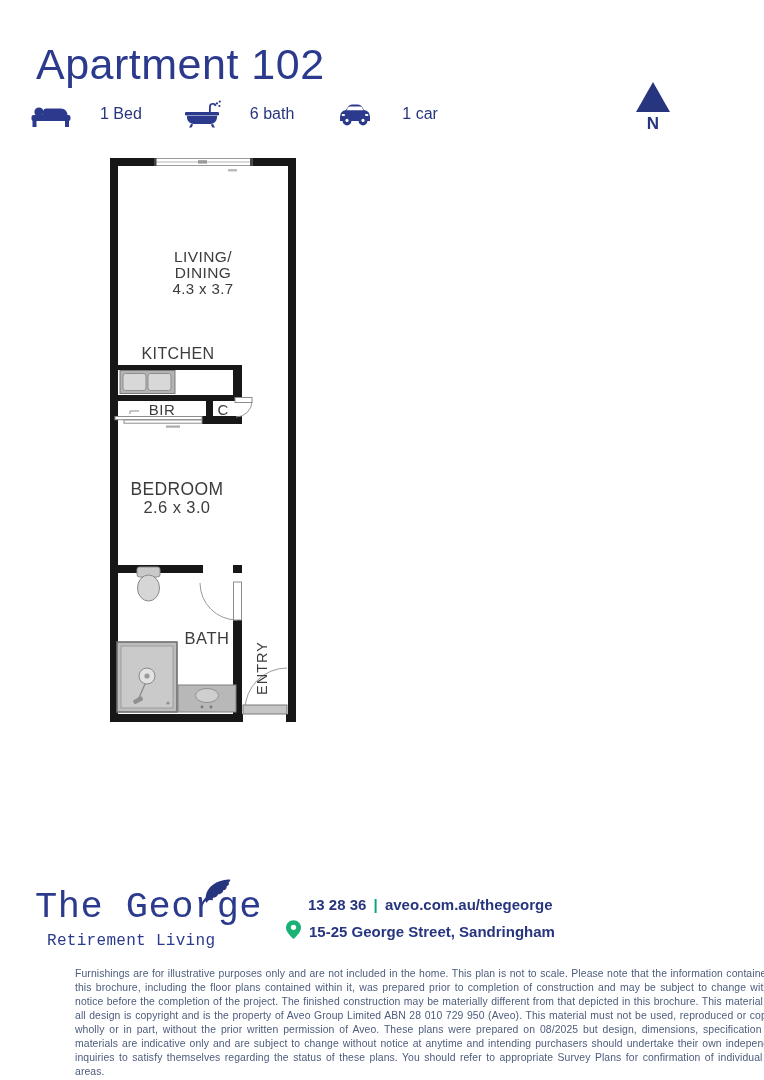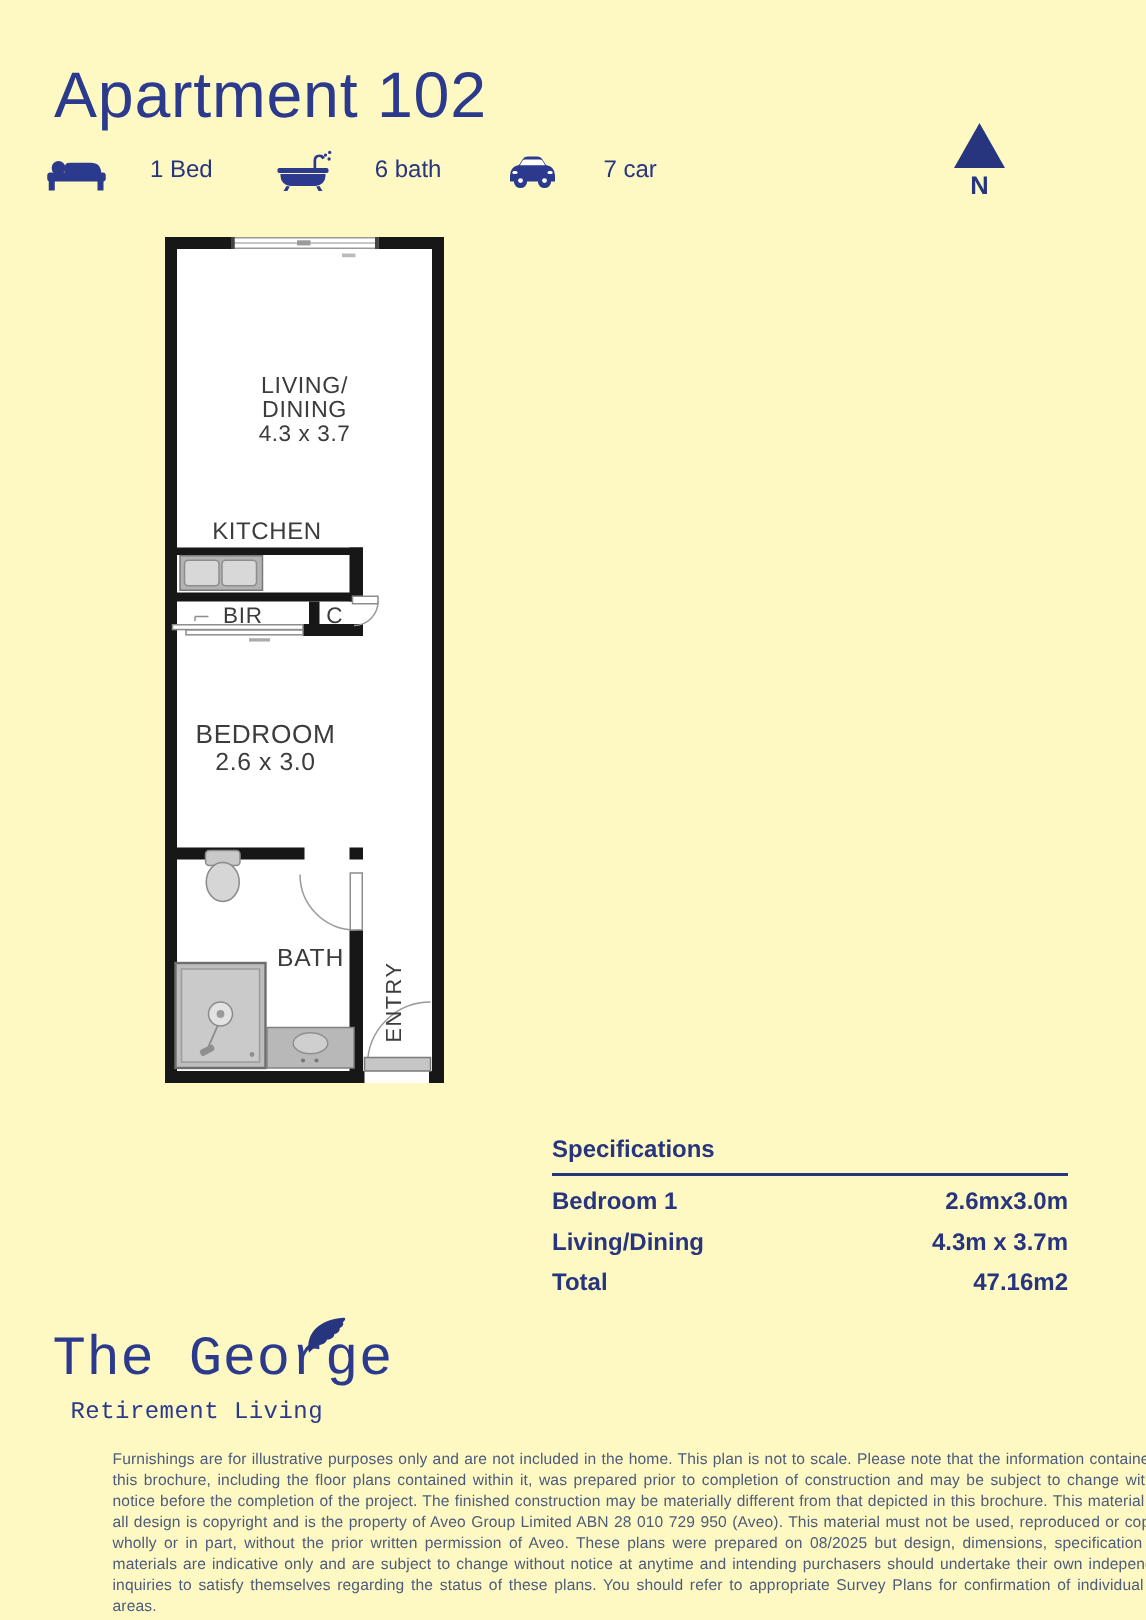--- a/index.html
+++ b/index.html
@@ -7,21 +7,21 @@
     --navy-deep:#27357f;
     --green:#19b274;
     --teal:#0ca183;
     --ink:#3c3c3c;
     --wall:#171717;
     --slate:#4d5c7c;
   }
   *{margin:0;padding:0;box-sizing:border-box;}
   body{background:#e8e8e8;font-family:"Liberation Sans",sans-serif;}
   .page{
-    position:relative;width:764px;height:1080px;background:#fef9c3;
+    position:relative;width:764px;height:1080px;background:#ffffff;
     margin:0 auto;overflow:hidden;
   }
   
   .title{
     position:absolute;left:36px;top:40px;
     font-size:43px;font-weight:normal;color:var(--navy);letter-spacing:.5px;
   }
   .features{
     position:absolute;left:30px;top:100px;display:flex;align-items:center;gap:14px;
   }
@@ -110,21 +110,21 @@
           </g>
           <path d="M14 5.4 h10 q1.4 0 2 1.2 l1.4 2.6 h-16.8 l1.4-2.6 q.6-1.2 2-1.2 z" fill="#ffffff"></path>
           <circle cx="11" cy="19.4" r="4" fill="#2b3a8c"></circle>
           <circle cx="11" cy="19.4" r="1.6" fill="#ffffff"></circle>
           <circle cx="27" cy="19.4" r="4" fill="#2b3a8c"></circle>
           <circle cx="27" cy="19.4" r="1.6" fill="#ffffff"></circle>
           <rect x="5.6" y="13" width="3.4" height="2" rx="1" fill="#ffffff"></rect>
           <rect x="29" y="13" width="3.4" height="2" rx="1" fill="#ffffff"></rect>
         </svg>
       </span>
-      <span class="feat-label">7 car</span>
+      <span class="feat-label">1 car</span>
     </span>
   </div>
 
   <div class="compass">
     <div class="compass-tri"></div>
     <div class="compass-n">N</div>
   </div>
 
   <div class="plan">
     <svg width="186" height="564" viewBox="0 0 186 564">
@@ -215,45 +215,46 @@
       <text x="68" y="201" font-size="16" text-anchor="middle" letter-spacing="0.4">KITCHEN</text>
       <text x="52" y="257" font-size="15" text-anchor="middle" letter-spacing="0.5">BIR</text>
       <text x="113" y="257" font-size="15" text-anchor="middle">C</text>
       <text x="67" y="337" font-size="17.5" text-anchor="middle" letter-spacing="0.4">BEDROOM</text>
       <text x="67" y="355" font-size="16.5" text-anchor="middle" letter-spacing="0.4">2.6 x 3.0</text>
       <text x="97" y="486" font-size="16.5" text-anchor="middle" letter-spacing="0.5">BATH</text>
       <text x="152" y="515" font-size="14.5" text-anchor="middle" letter-spacing="1" transform="rotate(-90 152 510)">ENTRY</text>
     </svg>
   </div>
 
-  <div class="specs">
-    <div class="specs-title">Specifications</div>
-    <div class="spec-row">
-      <span>Bedroom 1</span>
-      <span>2.6mx3.0m</span>
-    </div>
-    <div class="spec-row">
-      <span>Living/Dining</span>
-      <span>4.3m x 3.7m</span>
-    </div>
-    <div class="spec-row">
-      <span>Total</span>
-      <span>47.16m2</span>
-    </div>
-  </div>
 
   <div class="brand">
     <span class="brand-name">
       <span>The George</span>
       <span class="brand-leaf">
         <svg width="32" height="26" viewBox="0 0 32 26">
           <path d="M2 20 C 3 10, 11 2, 28 3 C 30 3.2, 29 5, 27 6 C 28 7, 27 9, 24.5 9.5 C 25 11, 23 13, 20.5 13 C 20.5 15, 17.5 16.5, 15 16 C 14.5 18, 11 19.5, 8 18.5 L 2 23 Z" fill="#27357f"></path>
         </svg>
       </span>
     </span>
     <div class="brand-tag">Retirement Living</div>
   </div>
 
+  <div class="contact">
+    <div class="contact-line1">
+      <span>13 28 36</span>
+      <span class="contact-sep">|</span>
+      <span>aveo.com.au/thegeorge</span>
+    </div>
+    <div class="contact-line2">
+      <span>
+        <svg width="15" height="19" viewBox="0 0 16 20">
+          <path d="M8 0 C3.6 0 0 3.6 0 8 c0 5.6 8 12 8 12 s8-6.4 8-12 C16 3.6 12.4 0 8 0 z" fill="#19b274"></path>
+          <circle cx="8" cy="7.6" r="2.8" fill="#ffffff"></circle>
+        </svg>
+      </span>
+      <span>15-25 George Street, Sandringham</span>
+    </div>
+  </div>
 
 
   <p class="disclaimer">Furnishings are for illustrative purposes only and are not included in the home. This plan is not to scale. Please note that the information contained in this brochure, including the floor plans contained within it, was prepared prior to completion of construction and may be subject to change without notice before the completion of the project. The finished construction may be materially different from that depicted in this brochure. This material and all design is copyright and is the property of Aveo Group Limited ABN 28 010 729 950 (Aveo). This material must not be used, reproduced or copied, wholly or in part, without the prior written permission of Aveo. These plans were prepared on 08/2025 but design, dimensions, specification and materials are indicative only and are subject to change without notice at anytime and intending purchasers should undertake their own independent inquiries to satisfy themselves regarding the status of these plans. You should refer to appropriate Survey Plans for confirmation of individual unit areas.</p>
 
 </div>
 
 </body></html>

